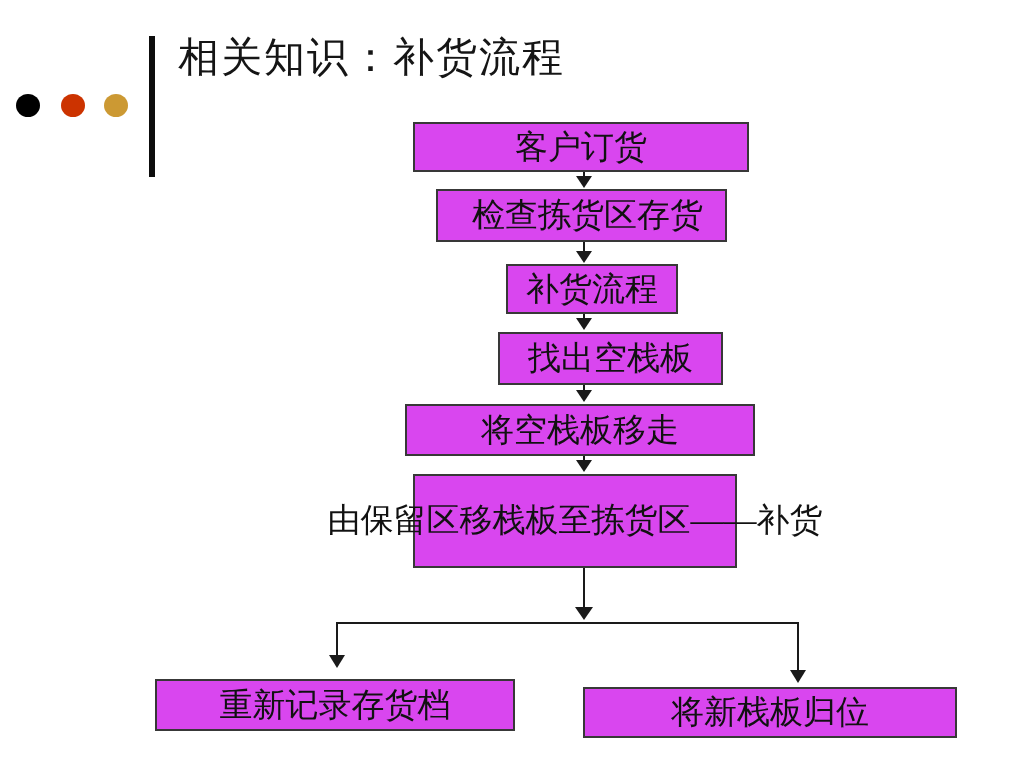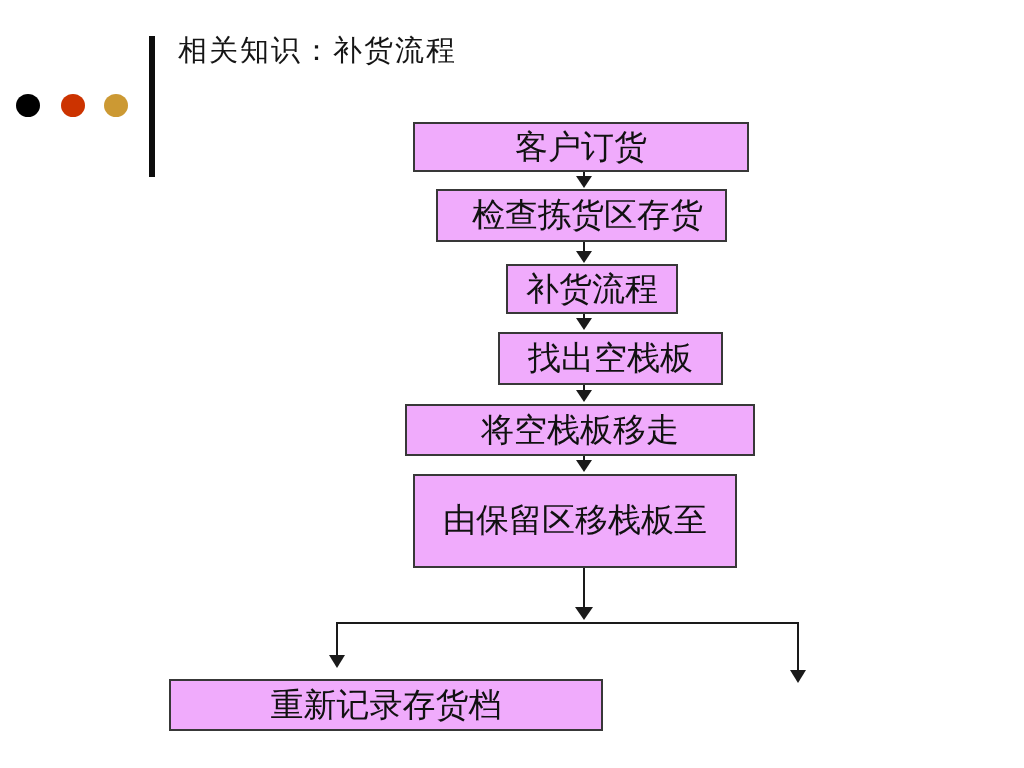--- a/index.html
+++ b/index.html
@@ -11,38 +11,38 @@
     font-family:"Liberation Serif","DejaVu Serif",serif;
   }
   
   .bullet{position:absolute;top:94px;width:24px;height:23px;border-radius:50%;}
   .bullet.b1{left:16px;background:#000000;}
   .bullet.b2{left:61px;background:#cc3300;}
   .bullet.b3{left:104px;background:#cc9933;}
   .vrule{position:absolute;left:149px;top:36px;width:6px;height:141px;background:#0d0d0d;}
   .title{
     position:absolute;left:178px;top:34px;
-    font-size:29px;line-height:1.15;color:#151515;
+    font-size:41px;line-height:1.15;color:#151515;
     letter-spacing:2px;white-space:nowrap;
   }
   
   .node{
     position:absolute;box-sizing:border-box;
-    background:#f0abfc;border:2px solid #383838;
+    background:#d946ef;border:2px solid #383838;
     display:flex;align-items:center;justify-content:center;
     font-size:33px;color:#111111;text-align:center;
     line-height:1.3;white-space:nowrap;
   }
   #n1{left:413px;top:122px;width:336px;height:50px;}
   #n2{left:436px;top:189px;width:291px;height:53px;padding-left:12px;}
   #n3{left:506px;top:264px;width:172px;height:50px;}
   #n4{left:498px;top:332px;width:225px;height:53px;}
   #n5{left:405px;top:404px;width:350px;height:52px;}
   #n6{left:413px;top:474px;width:324px;height:94px;flex-direction:row;line-height:1.32;}
-  #n7{left:169px;top:679px;width:434px;height:52px;}
+  #n7{left:155px;top:679px;width:360px;height:52px;}
   #n8{left:583px;top:687px;width:374px;height:51px;}
   
   .connectors{position:absolute;left:0;top:0;width:1024px;height:768px;pointer-events:none;}
   .connectors line{stroke:#1a1a1a;stroke-width:2;}
   .connectors polygon{fill:#1a1a1a;stroke:none;}
 </style>
 </head>
 <body>
 
 <div class="slide">
@@ -101,18 +101,22 @@
     <span>补货流程</span>
   </div>
   <div class="node" id="n4">
     <span>找出空栈板</span>
   </div>
   <div class="node" id="n5">
     <span>将空栈板移走</span>
   </div>
   <div class="node" id="n6">
     <span>由保留区移栈板至</span>
+    <span>拣货区——补货</span>
   </div>
   <div class="node" id="n7">
     <span>重新记录存货档</span>
+  </div>
+  <div class="node" id="n8">
+    <span>将新栈板归位</span>
   </div>
 
 </div>
 
 </body></html>

